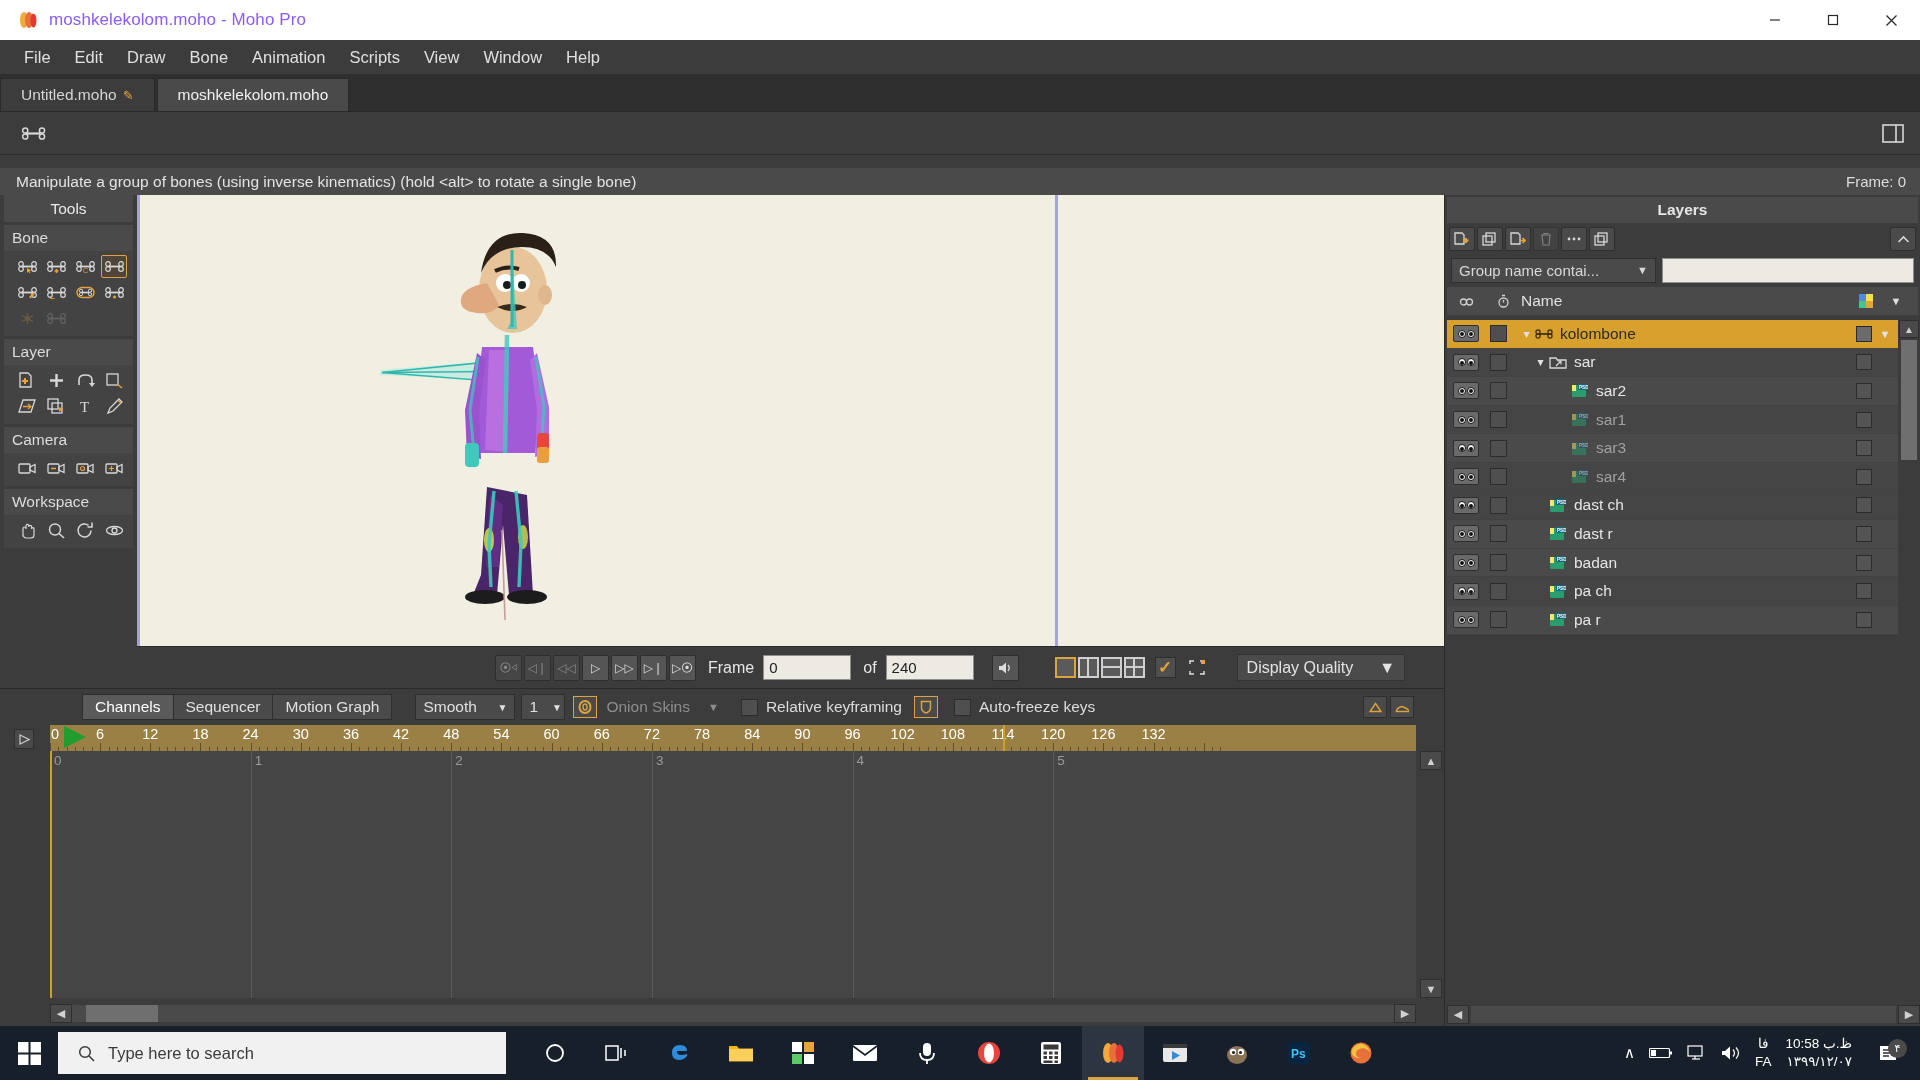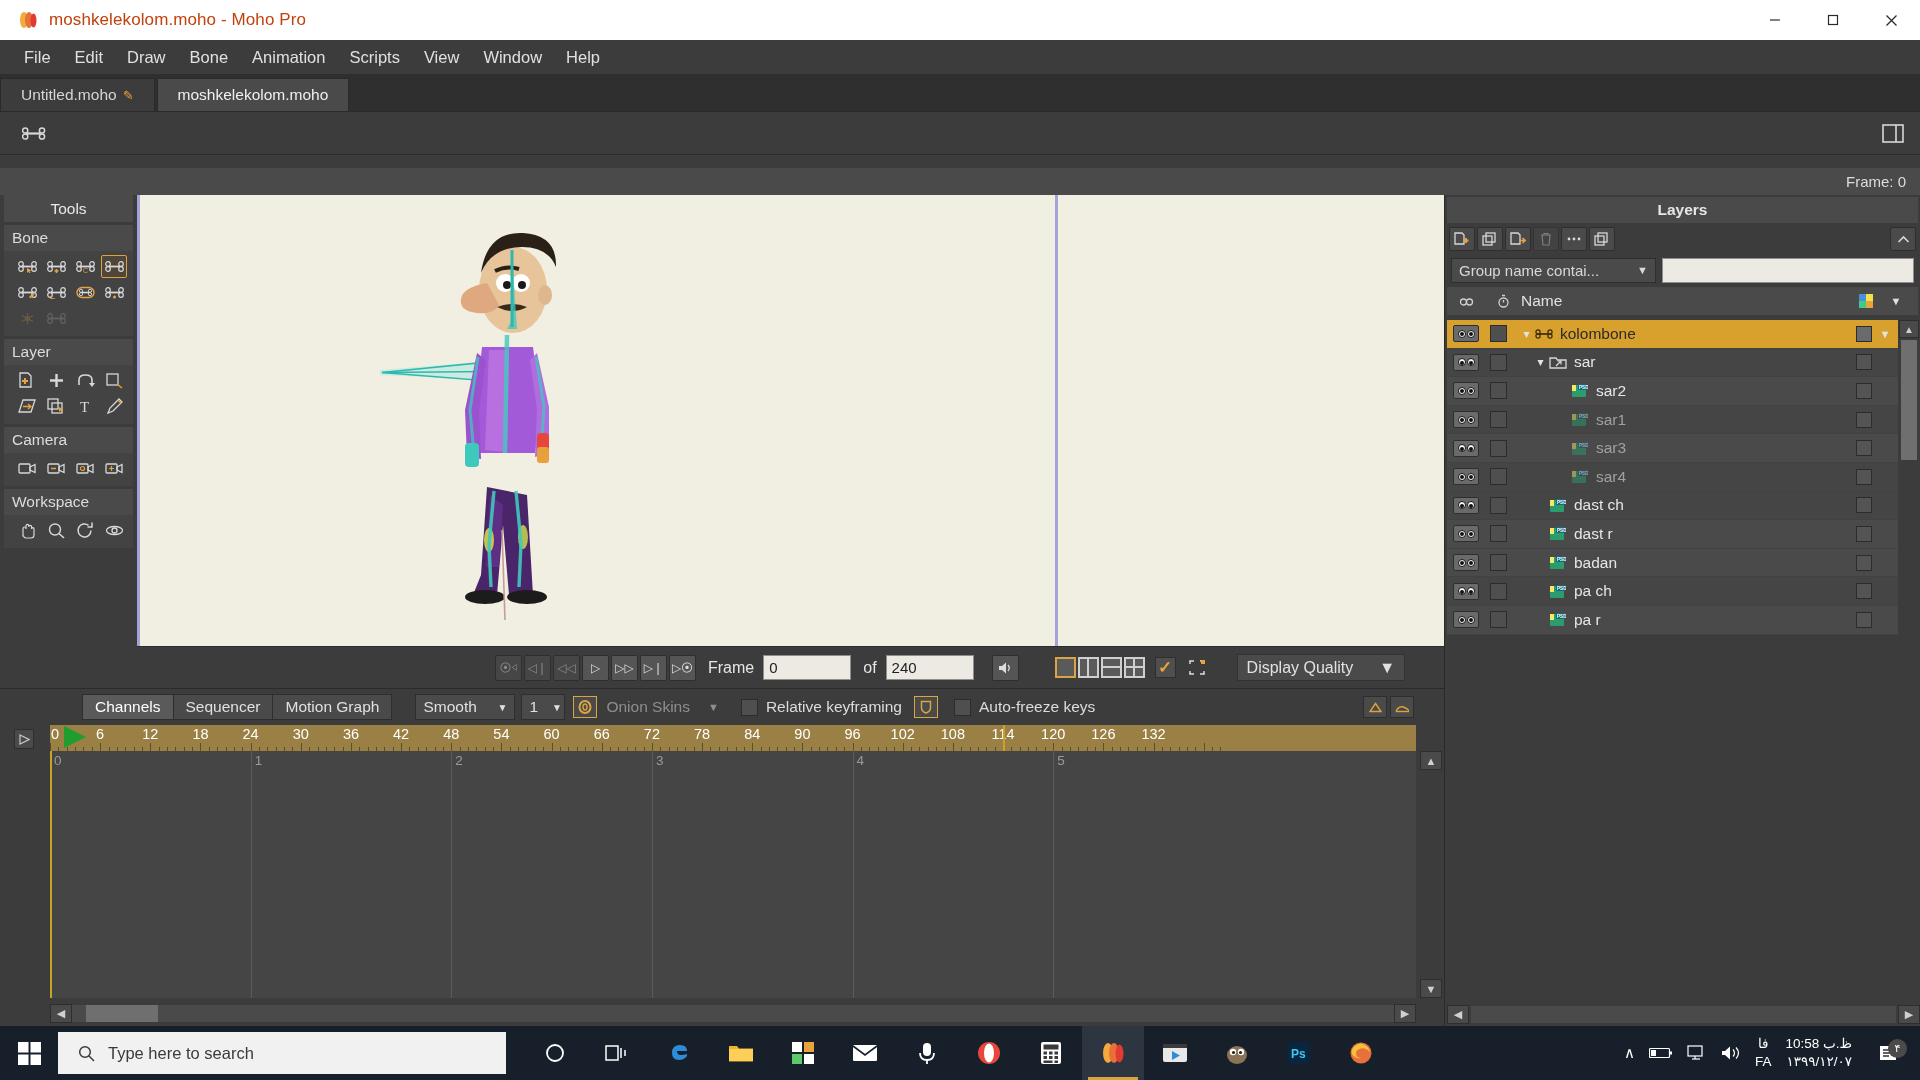--- a/index.html
+++ b/index.html
@@ -11,21 +11,21 @@
     -webkit-font-smoothing: antialiased;
   }
   #app { position: relative; width: 1920px; height: 1080px; }
 
   
   .titlebar {
     position: absolute; top: 0; left: 0; width: 1920px; height: 40px;
     background: #ffffff; display: flex; align-items: center;
   }
   .titlebar .tb-icon { margin-left: 18px; margin-right: 11px; display: flex; }
-  .titlebar .tb-text { font-size: 17px; color: #c2410c; letter-spacing: .1px; text-align: center; }
+  .titlebar .tb-text { font-size: 17px; color: #8b5cf6; letter-spacing: .1px; text-align: center; }
   .tb-btns { margin-left: auto; display: flex; height: 40px; }
   .tb-btn {
     width: 58px; height: 40px; display: flex; align-items: center; justify-content: center;
     color: #2a2a2a;
   }
 
   
   .menubar {
     position: absolute; top: 40px; left: 0; width: 1920px; height: 34px;
     background: #3c3c3c; display: flex; align-items: center; padding-left: 12px;
@@ -381,20 +381,21 @@
     </span>
     <span class="right-ico">
       <svg width="22" height="19" viewBox="0 0 22 19">
         <rect x="1" y="1" width="20" height="17" fill="none" stroke="#d8d8d8" stroke-width="1.6"></rect>
         <line x1="14" y1="1" x2="14" y2="18" stroke="#d8d8d8" stroke-width="1.6"></line>
       </svg>
     </span>
   </div>
 
   <div class="hintbar">
+    <span class="hint-text">Manipulate a group of bones (using inverse kinematics) (hold &lt;alt&gt; to rotate a single bone)</span>
     <span class="frame-text">Frame: 0</span>
   </div>
 
   <div class="toolspanel">
     <div class="tp-header">Tools</div>
     <div id="tools-sections">
         <div class="tp-section-label">Bone</div>
         <div class="tp-grid">
           <div class="tp-btn">
             <svg width="19" height="13" viewBox="0 0 19 13">

